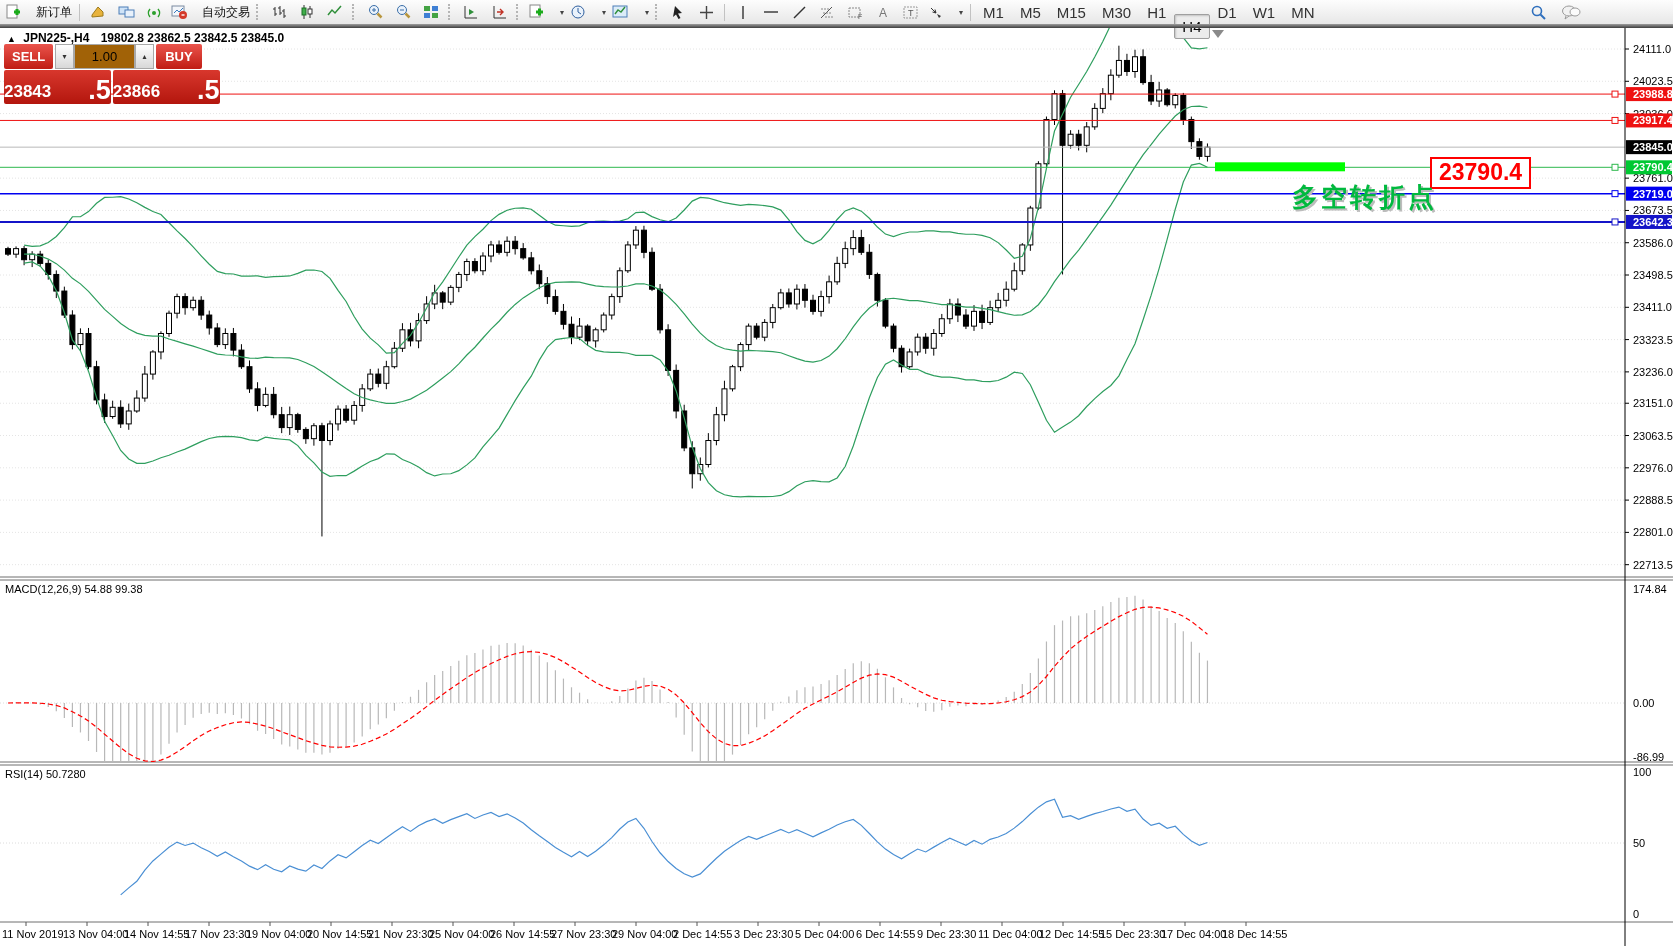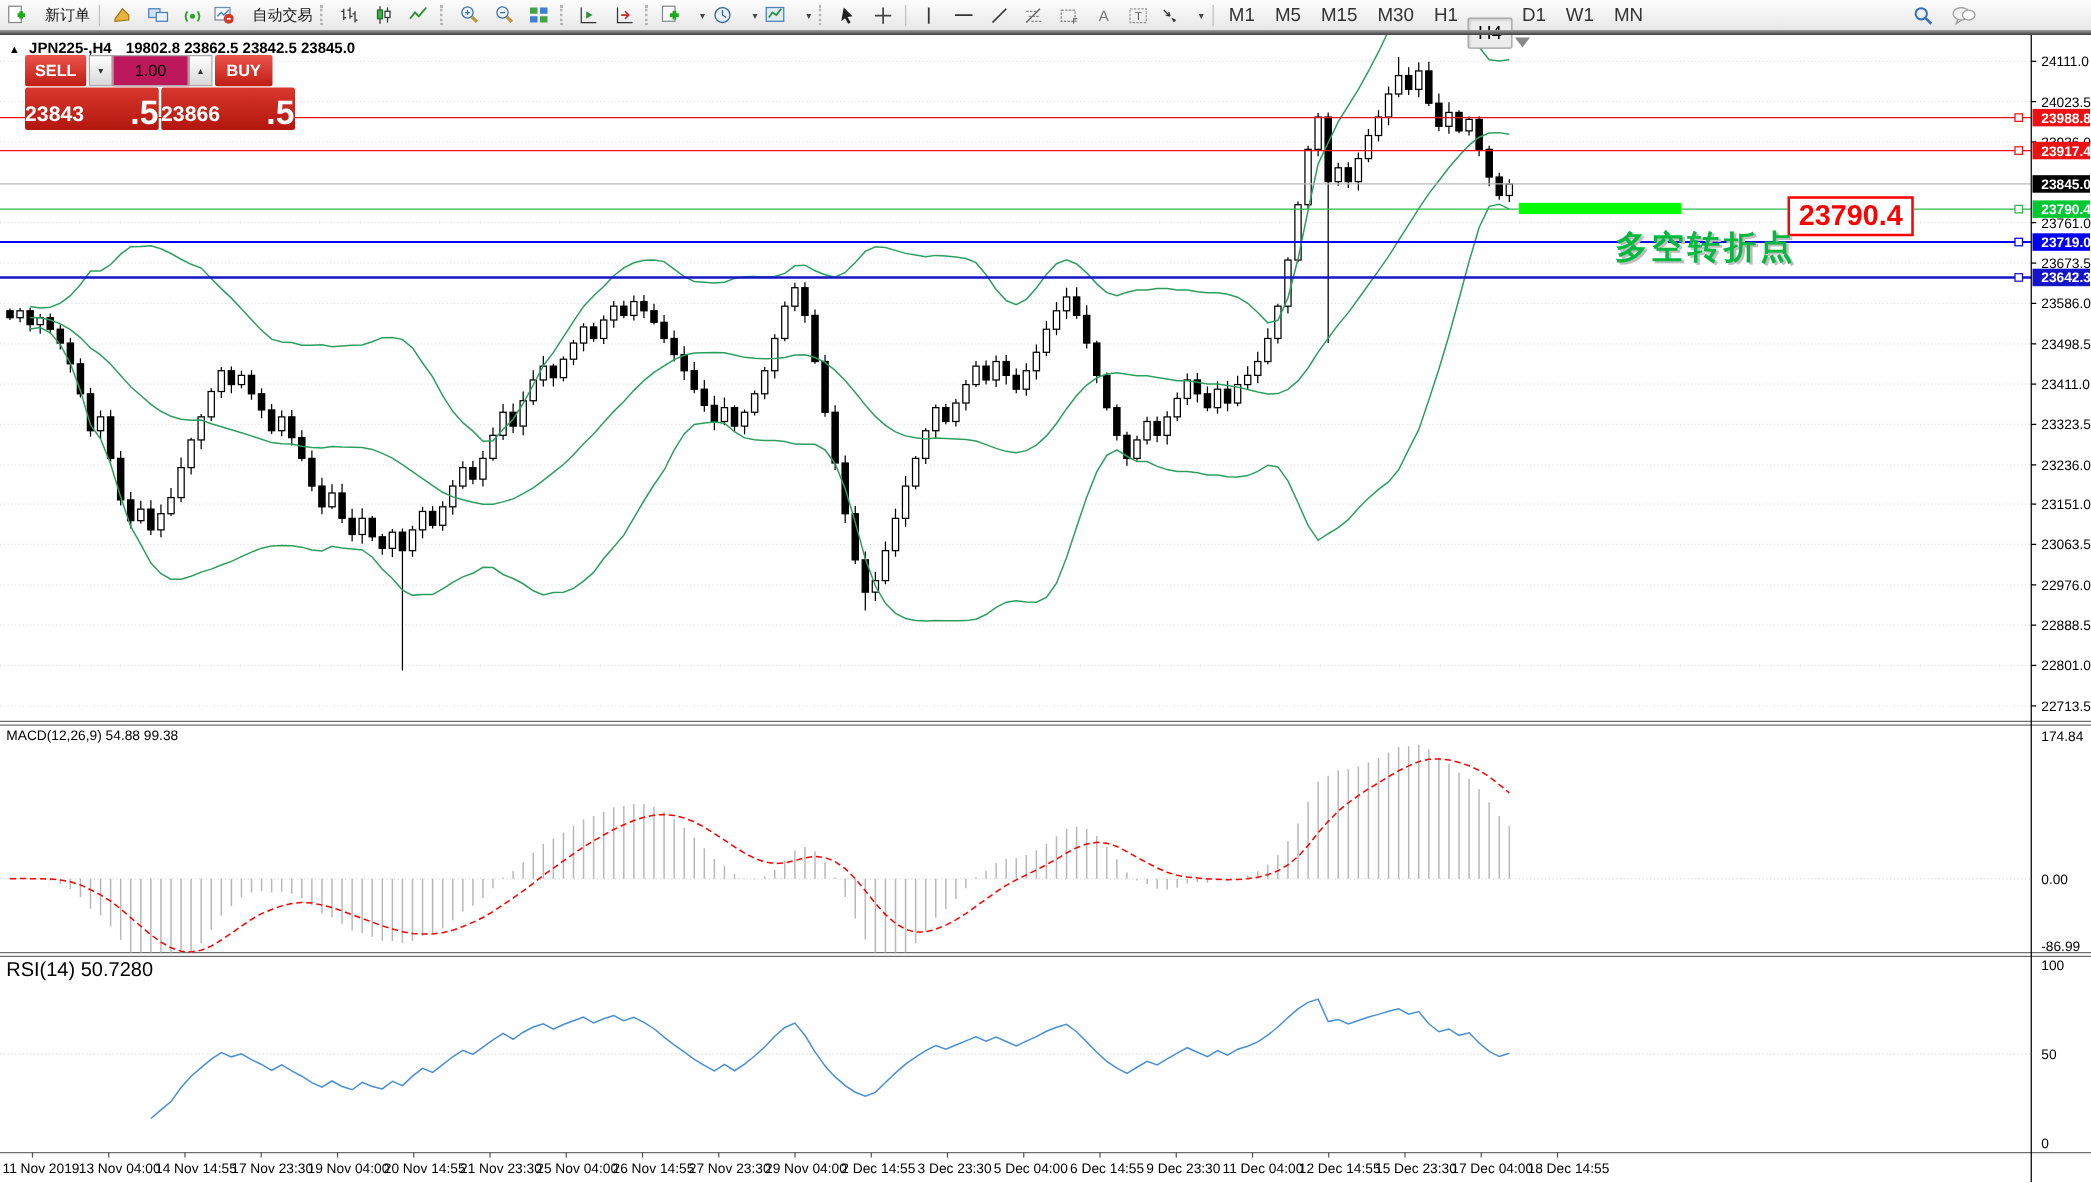--- a/index.html
+++ b/index.html
@@ -14,36 +14,36 @@
   .caret{font-size:8px;color:#444;margin-left:1px;}
   .sep{width:1px;height:17px;background:#c2c2c2;margin:0 4px;flex:0 0 auto;}
   .grip{width:4px;height:16px;margin:0 3px;border-left:2px dotted #b5b5b5;flex:0 0 auto;}
   .tfbtn{font-size:15px;color:#333;padding:3px 7px;border:1px solid transparent;border-radius:2px;flex:0 0 auto;}
   .tfbtn.active{background:#ececec;border-color:#9f9f9f;box-shadow:inset 1px 1px 2px #c2c2c2;color:#000;margin-top:28px;}
   .tb-right{display:flex;align-items:center;gap:14px;margin-left:auto;margin-right:92px;}
   
   .chart-title{position:absolute;top:31px;left:7px;font-size:12px;font-weight:700;color:#000;z-index:4;}
   .chart-title .tri{font-size:9px;margin-right:4px;}
   
-  .ocp{position:absolute;top:44px;left:20px;width:198px;z-index:4;}
+  .ocp{position:absolute;top:44px;left:4px;width:198px;z-index:4;}
   .ocp-row1{display:flex;height:25px;}
   .sellbtn,.buybtn{background:linear-gradient(#ea544c,#c01d14);color:#fff;font-weight:700;font-size:13px;
     display:flex;align-items:center;justify-content:center;border-radius:2px;}
   .sellbtn{width:50px;}.buybtn{width:47px;}
   .spinbtn{width:19px;background:linear-gradient(#fefefe,#d8d8d8);border:1px solid #a8a8a8;box-sizing:border-box;
     font-size:8px;display:flex;align-items:center;justify-content:center;color:#333;}
-  .volfield{width:62px;background:#be185d;border:1px solid #a8a8a8;box-sizing:border-box;font-size:13px;color:#000;
+  .volfield{width:62px;background:#a16207;border:1px solid #a8a8a8;box-sizing:border-box;font-size:13px;color:#000;
     display:flex;align-items:center;justify-content:center;}
   .ocp-row2{display:flex;height:34px;margin-top:1px;gap:2px;}
   .pxbox{flex:1;background:linear-gradient(#d8372d,#b3160d);color:#fff;display:flex;align-items:flex-end;justify-content:center;padding-bottom:2px;border-radius:2px;gap:36px;}
   .px-main{font-size:17px;font-weight:700;line-height:1.1;}
   .px-frac{font-size:27px;font-weight:700;line-height:0.8;margin-left:1px;}
   
   .macd-label{position:absolute;left:5px;top:583px;font-size:11px;color:#000;z-index:4;}
-  .rsi-label{position:absolute;left:5px;top:768px;font-size:16px;color:#000;z-index:4;}
+  .rsi-label{position:absolute;left:5px;top:768px;font-size:11px;color:#000;z-index:4;}
   
   .callout{position:absolute;left:1430px;top:157px;border:2px solid #ff0000;color:#ff0000;font-size:23px;font-weight:700;
     padding:0 7px 1px 7px;background:#fff;z-index:4;}
   .annotation{position:absolute;left:1292px;top:180px;font-size:26px;font-weight:700;color:#00b93e;
     text-shadow:2px 2px 0 #bcbcbc;letter-spacing:3px;z-index:4;}
   svg#chart-svg{position:absolute;top:0;left:0;z-index:1;}
   .axlbl{font-family:"Liberation Sans",sans-serif;font-size:11px;fill:#000;}
   .axlbl.white{fill:#fff;font-weight:700;}
 </style>
 </head>

